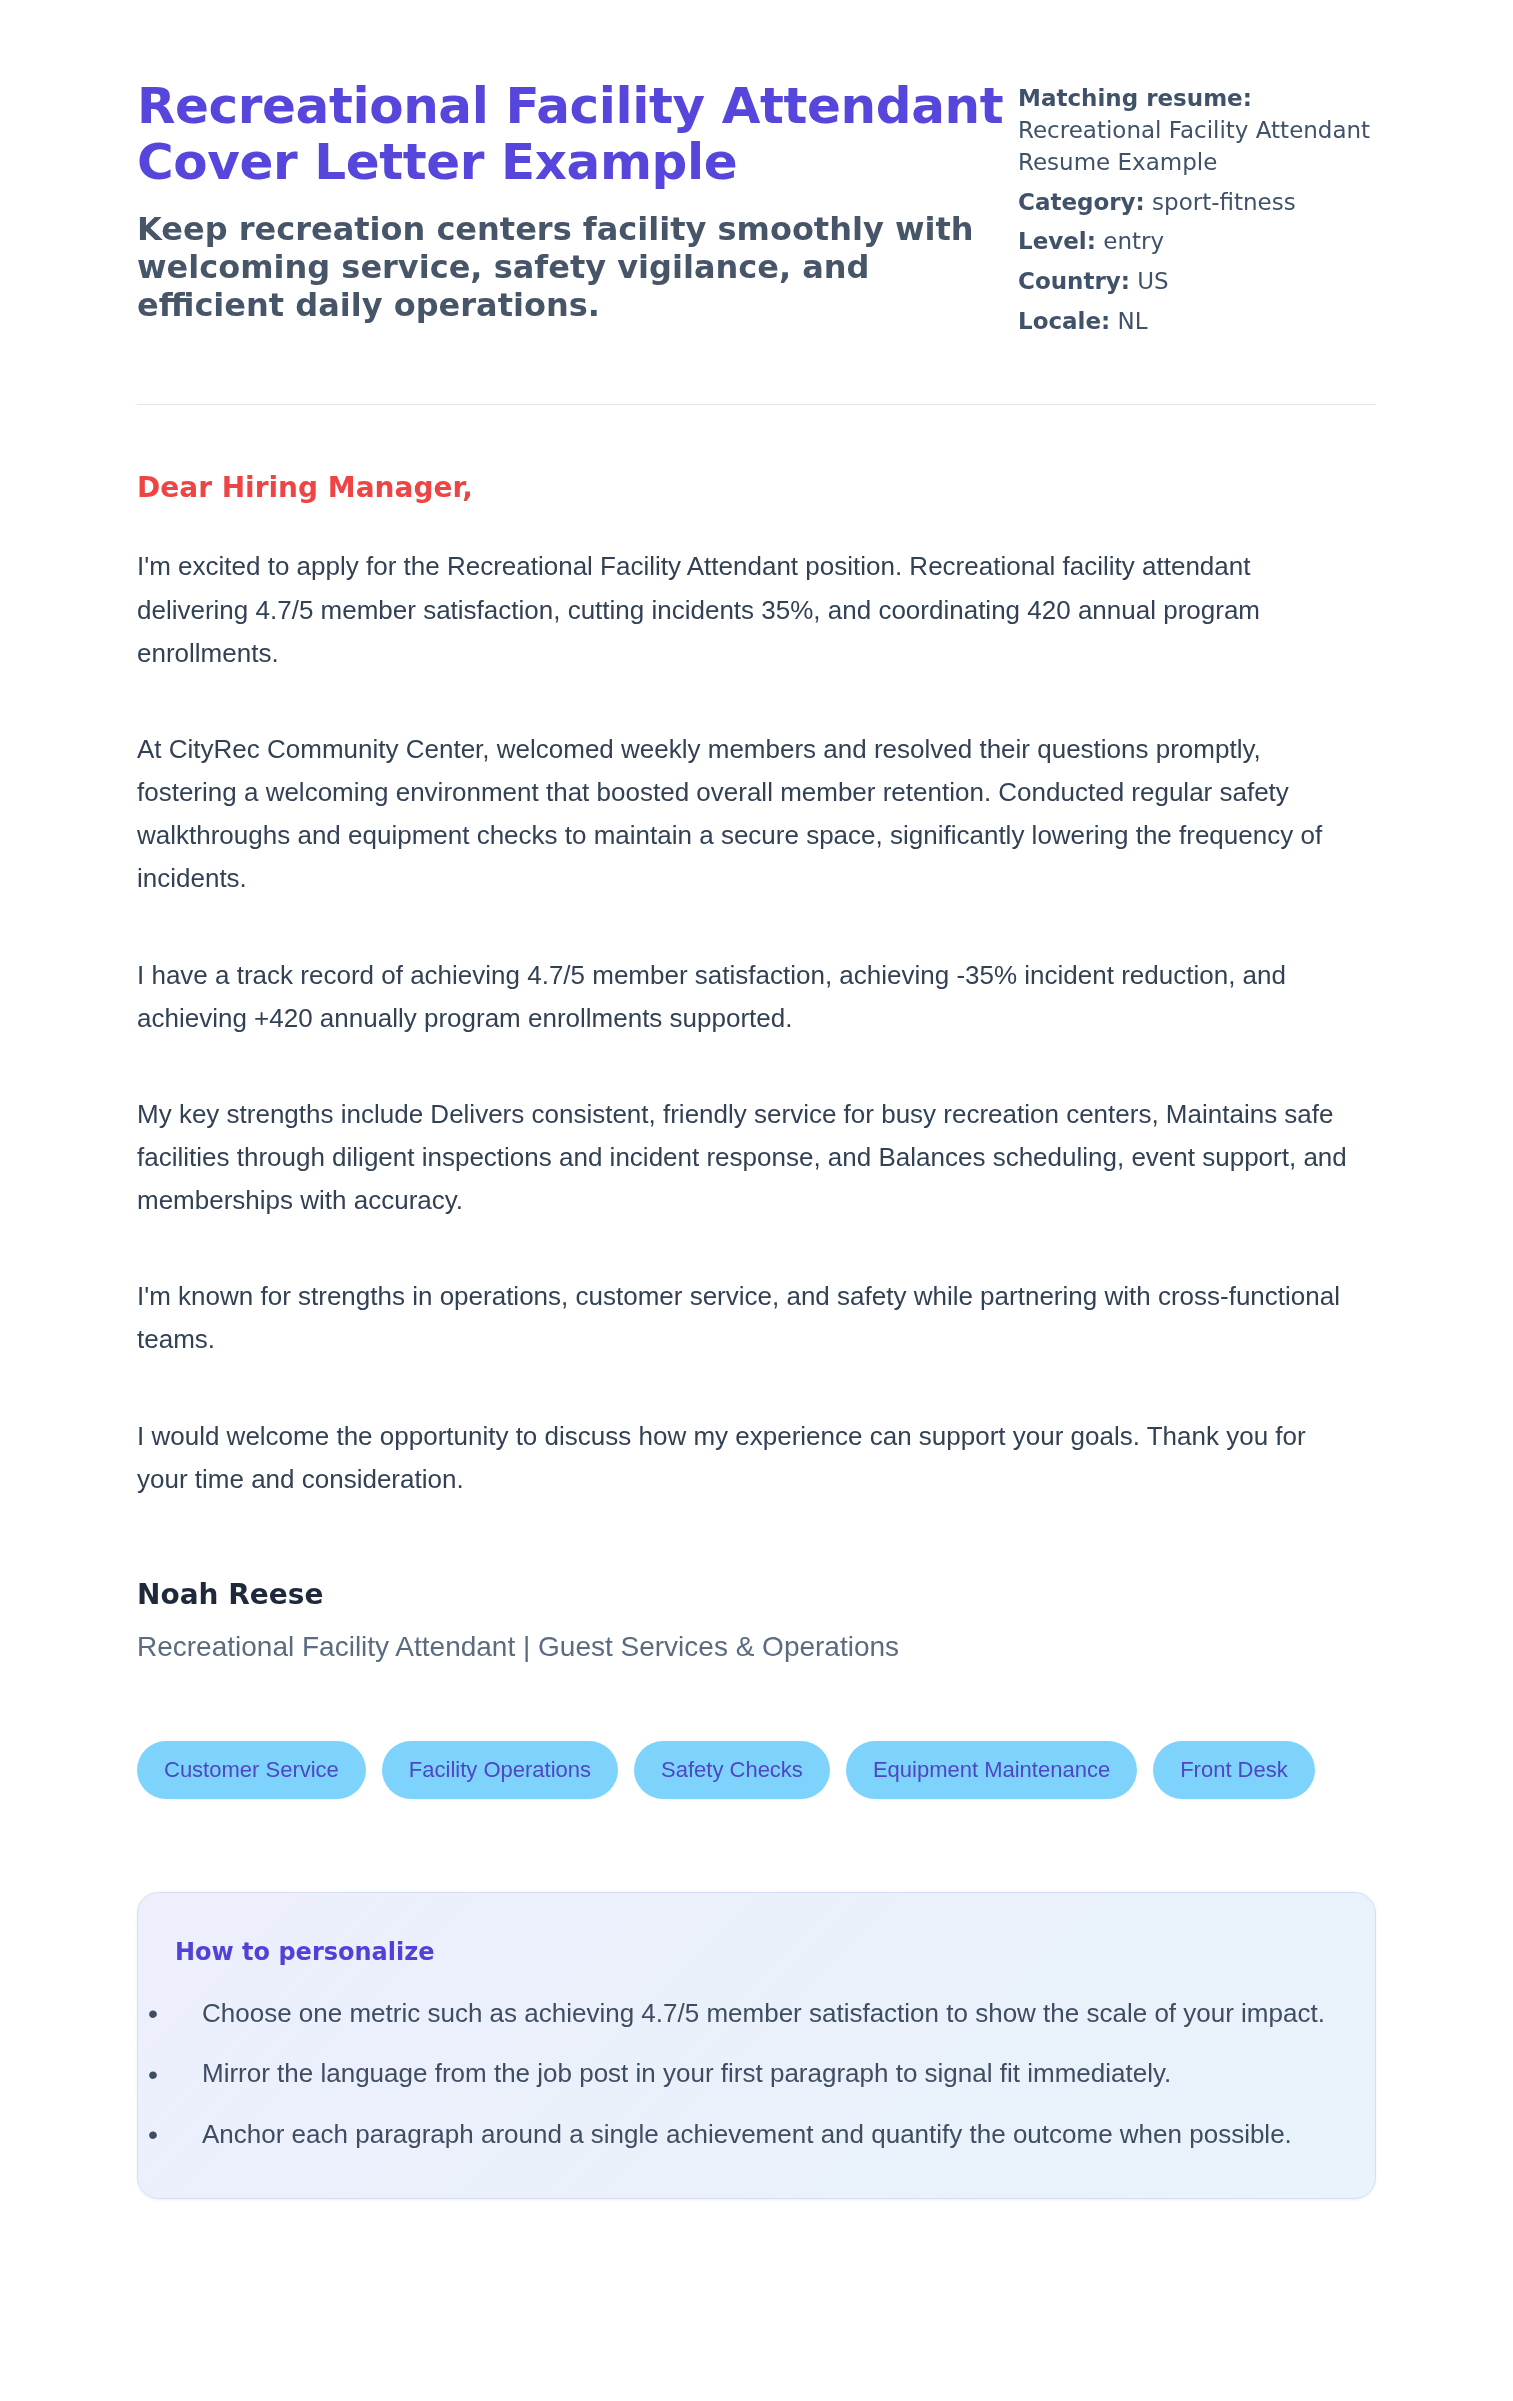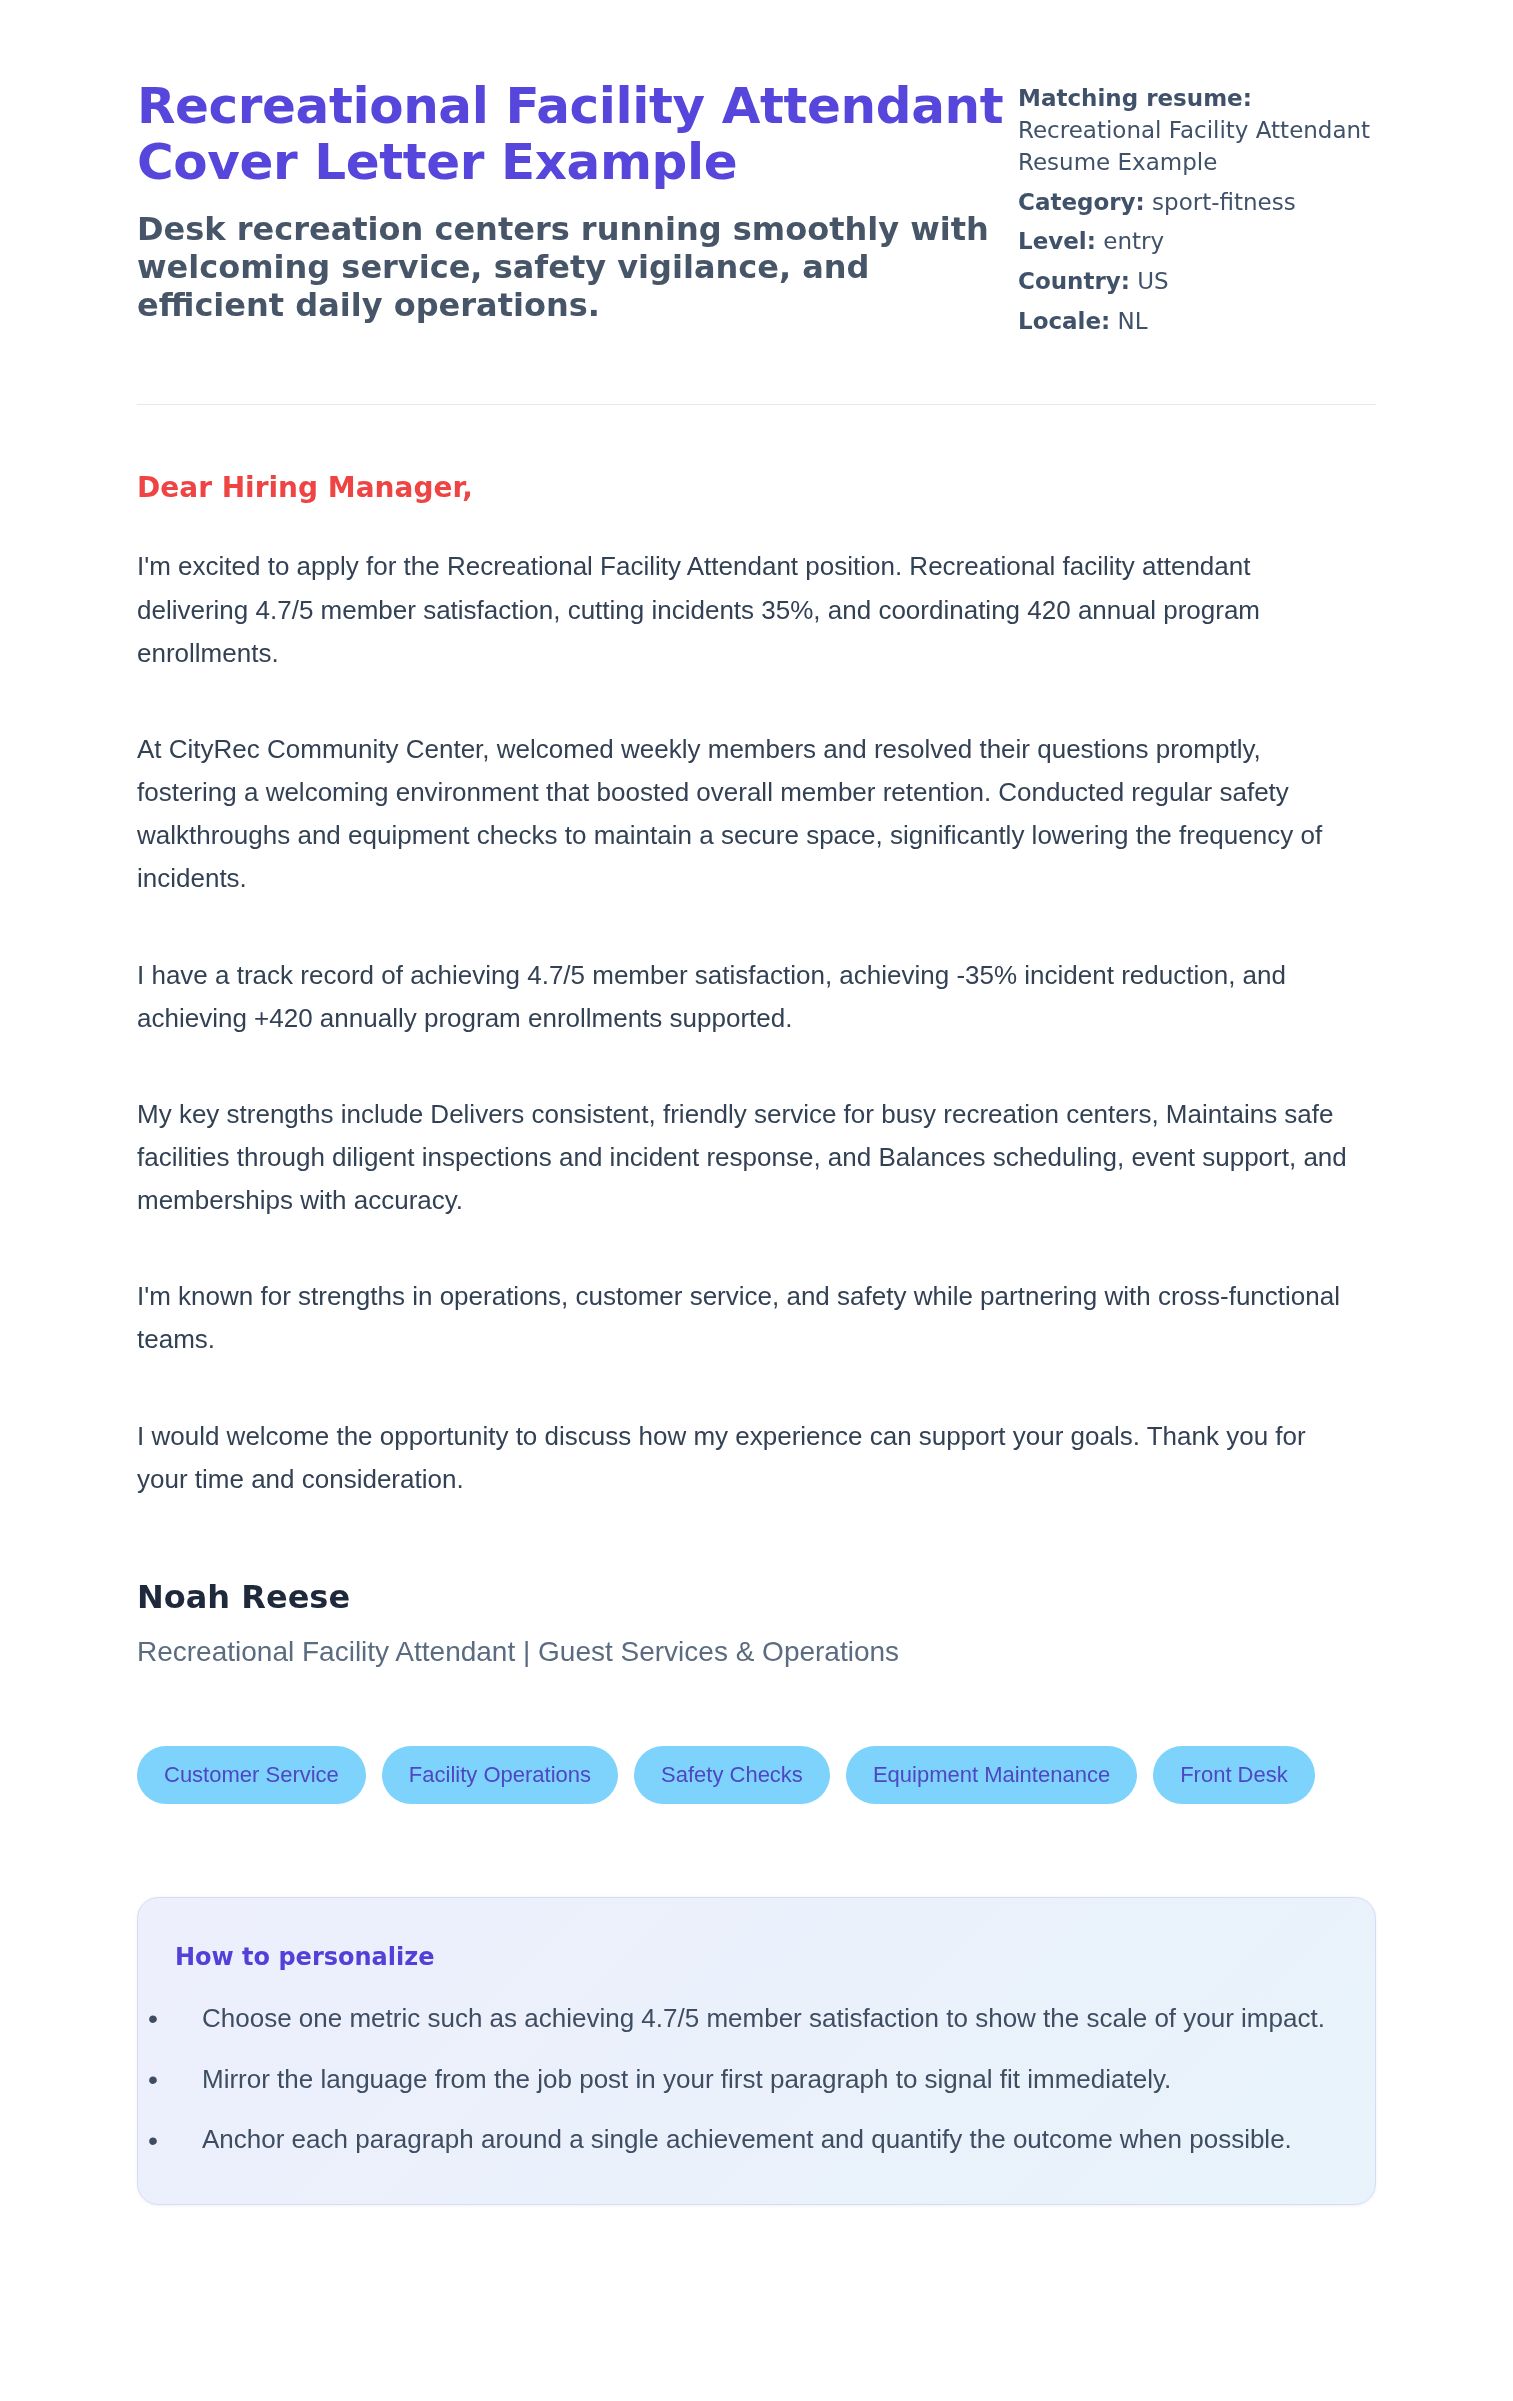--- a/index.html
+++ b/index.html
@@ -77,21 +77,21 @@
     margin: 0 0 53px 0;
     font-size: 26px;
     line-height: 1.66;
     color: #334155;
     max-width: 1211px;
   }
   .signature { margin-top: 75px; }
   .sig-name {
     font-family: "DejaVu Sans", sans-serif;
     font-weight: bold;
-    font-size: 32px;
+    font-size: 28px;
     line-height: 1.35;
     color: #1e293b;
     margin: 0 0 14.2px 0;
   }
   .sig-role {
     font-size: 28px;
     line-height: 1.35;
     color: #5b6b80;
     margin: 0;
   }
@@ -157,21 +157,21 @@
   }
 </style>
 </head>
 <body>
 
 <div class="page">
 
   <div class="header">
     <div class="header-left">
       <h1 class="page-title">Recreational Facility Attendant Cover Letter Example</h1>
-      <p class="page-subtitle">Desk recreation centers running smoothly with welcoming service, safety vigilance, and efficient daily operations.</p>
+      <p class="page-subtitle">Keep recreation centers facility smoothly with welcoming service, safety vigilance, and efficient daily operations.</p>
     </div>
     <div class="header-meta">
       <div class="meta-item">
         <span class="meta-label">Matching resume:</span> 
         <span class="meta-value">Recreational Facility Attendant Resume Example</span>
       </div>
       <div class="meta-item">
         <span class="meta-label">Category:</span> 
         <span class="meta-value">sport-fitness</span>
       </div>

